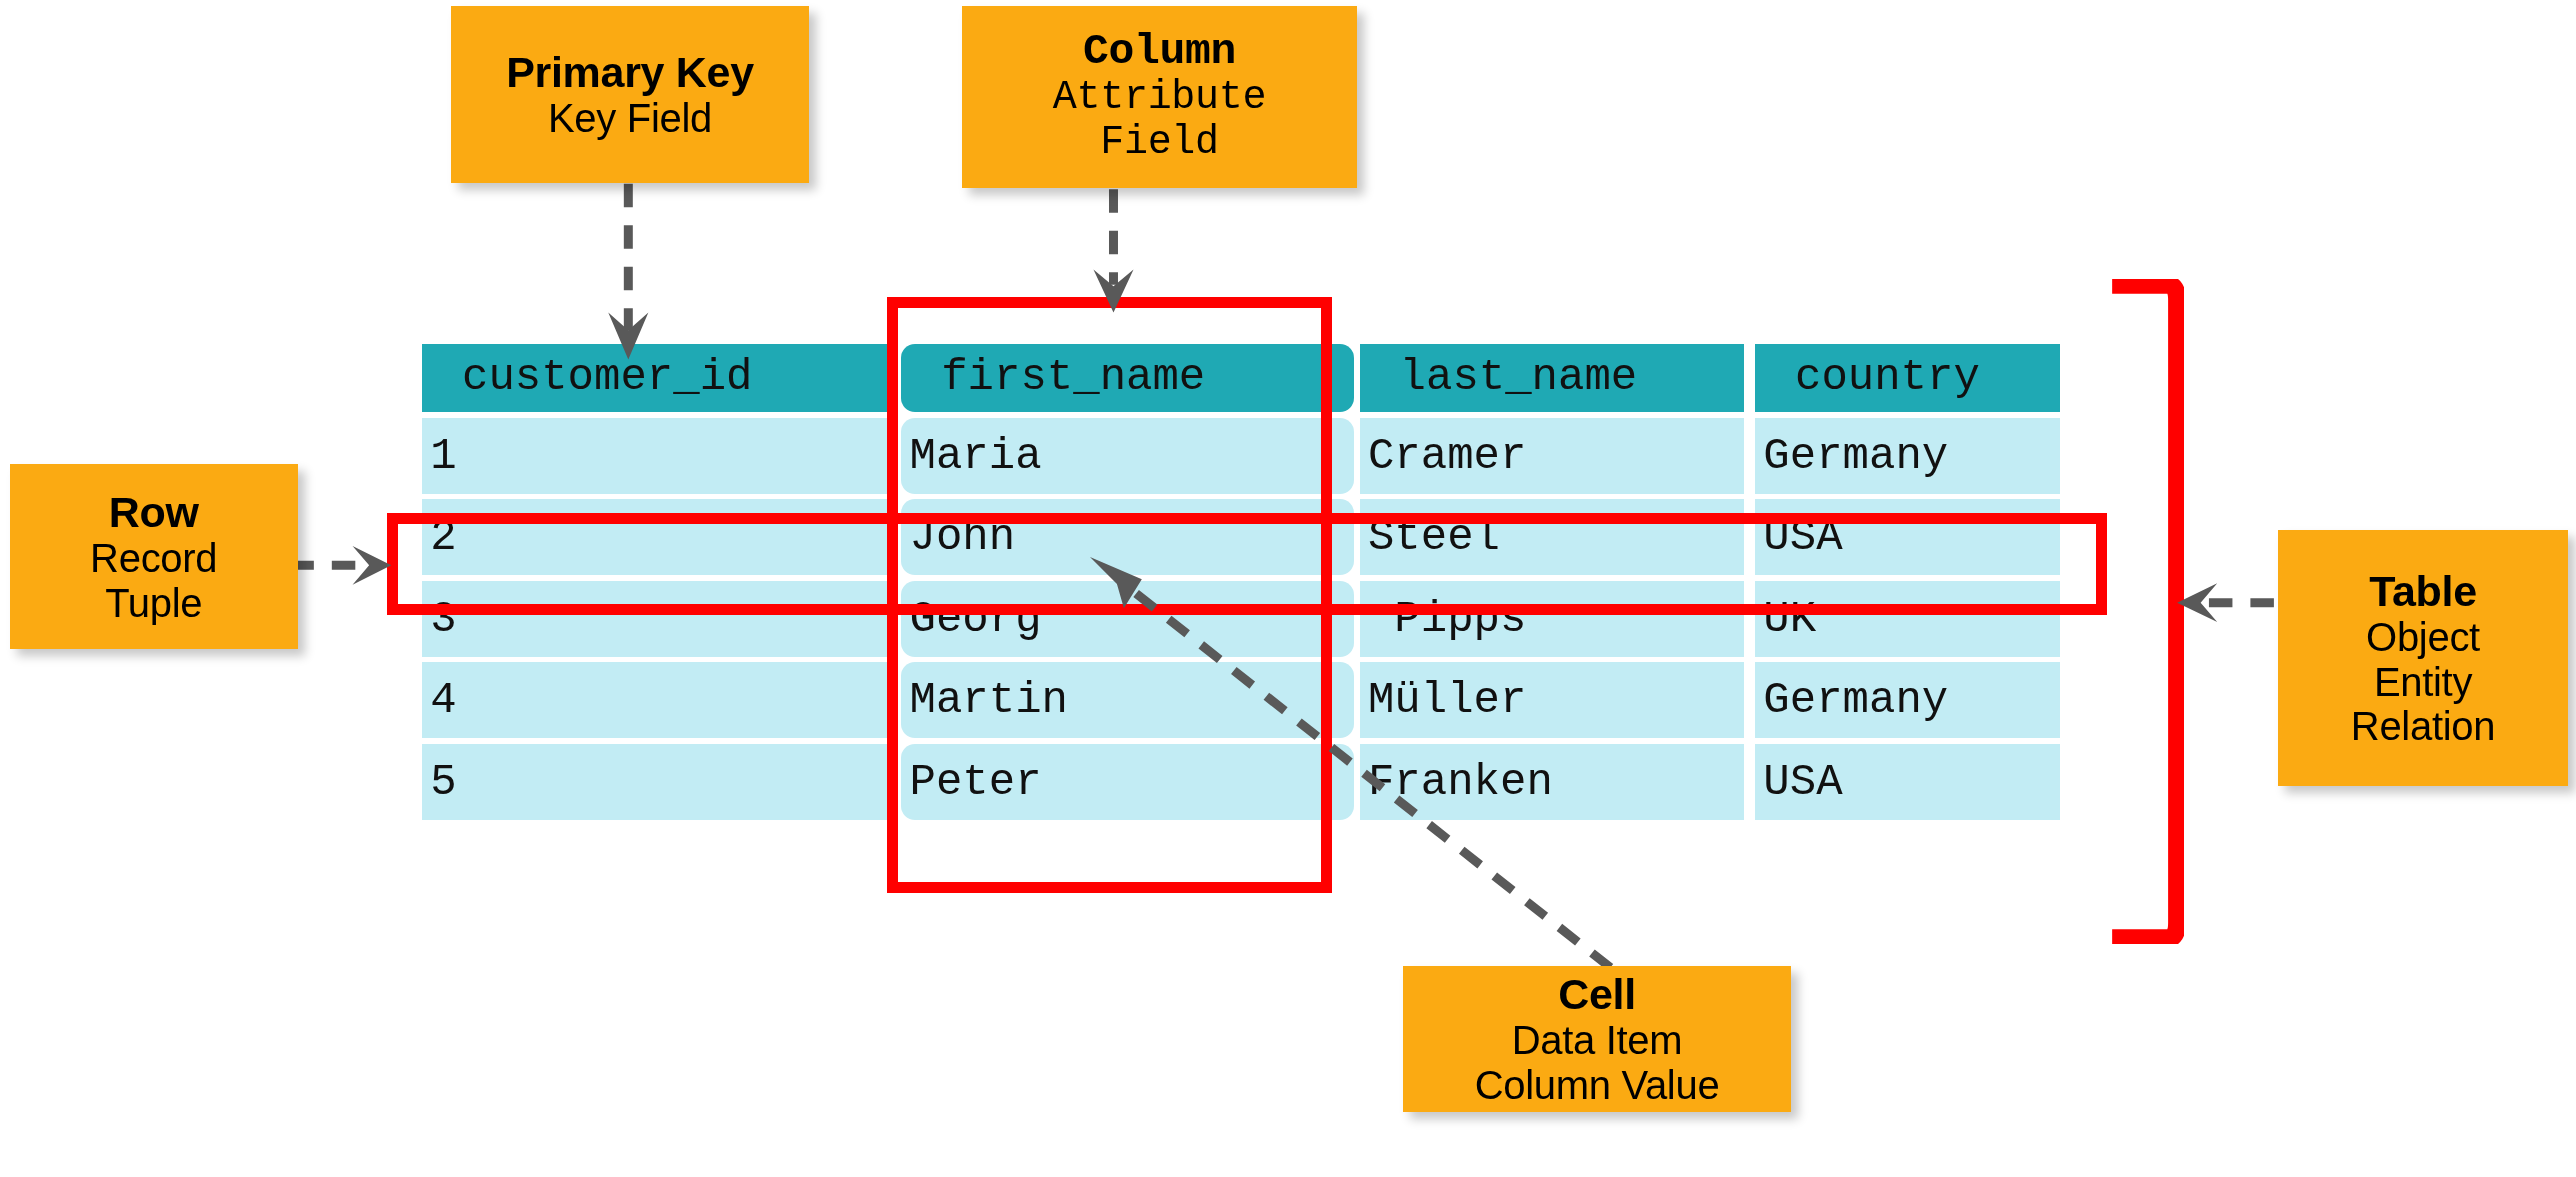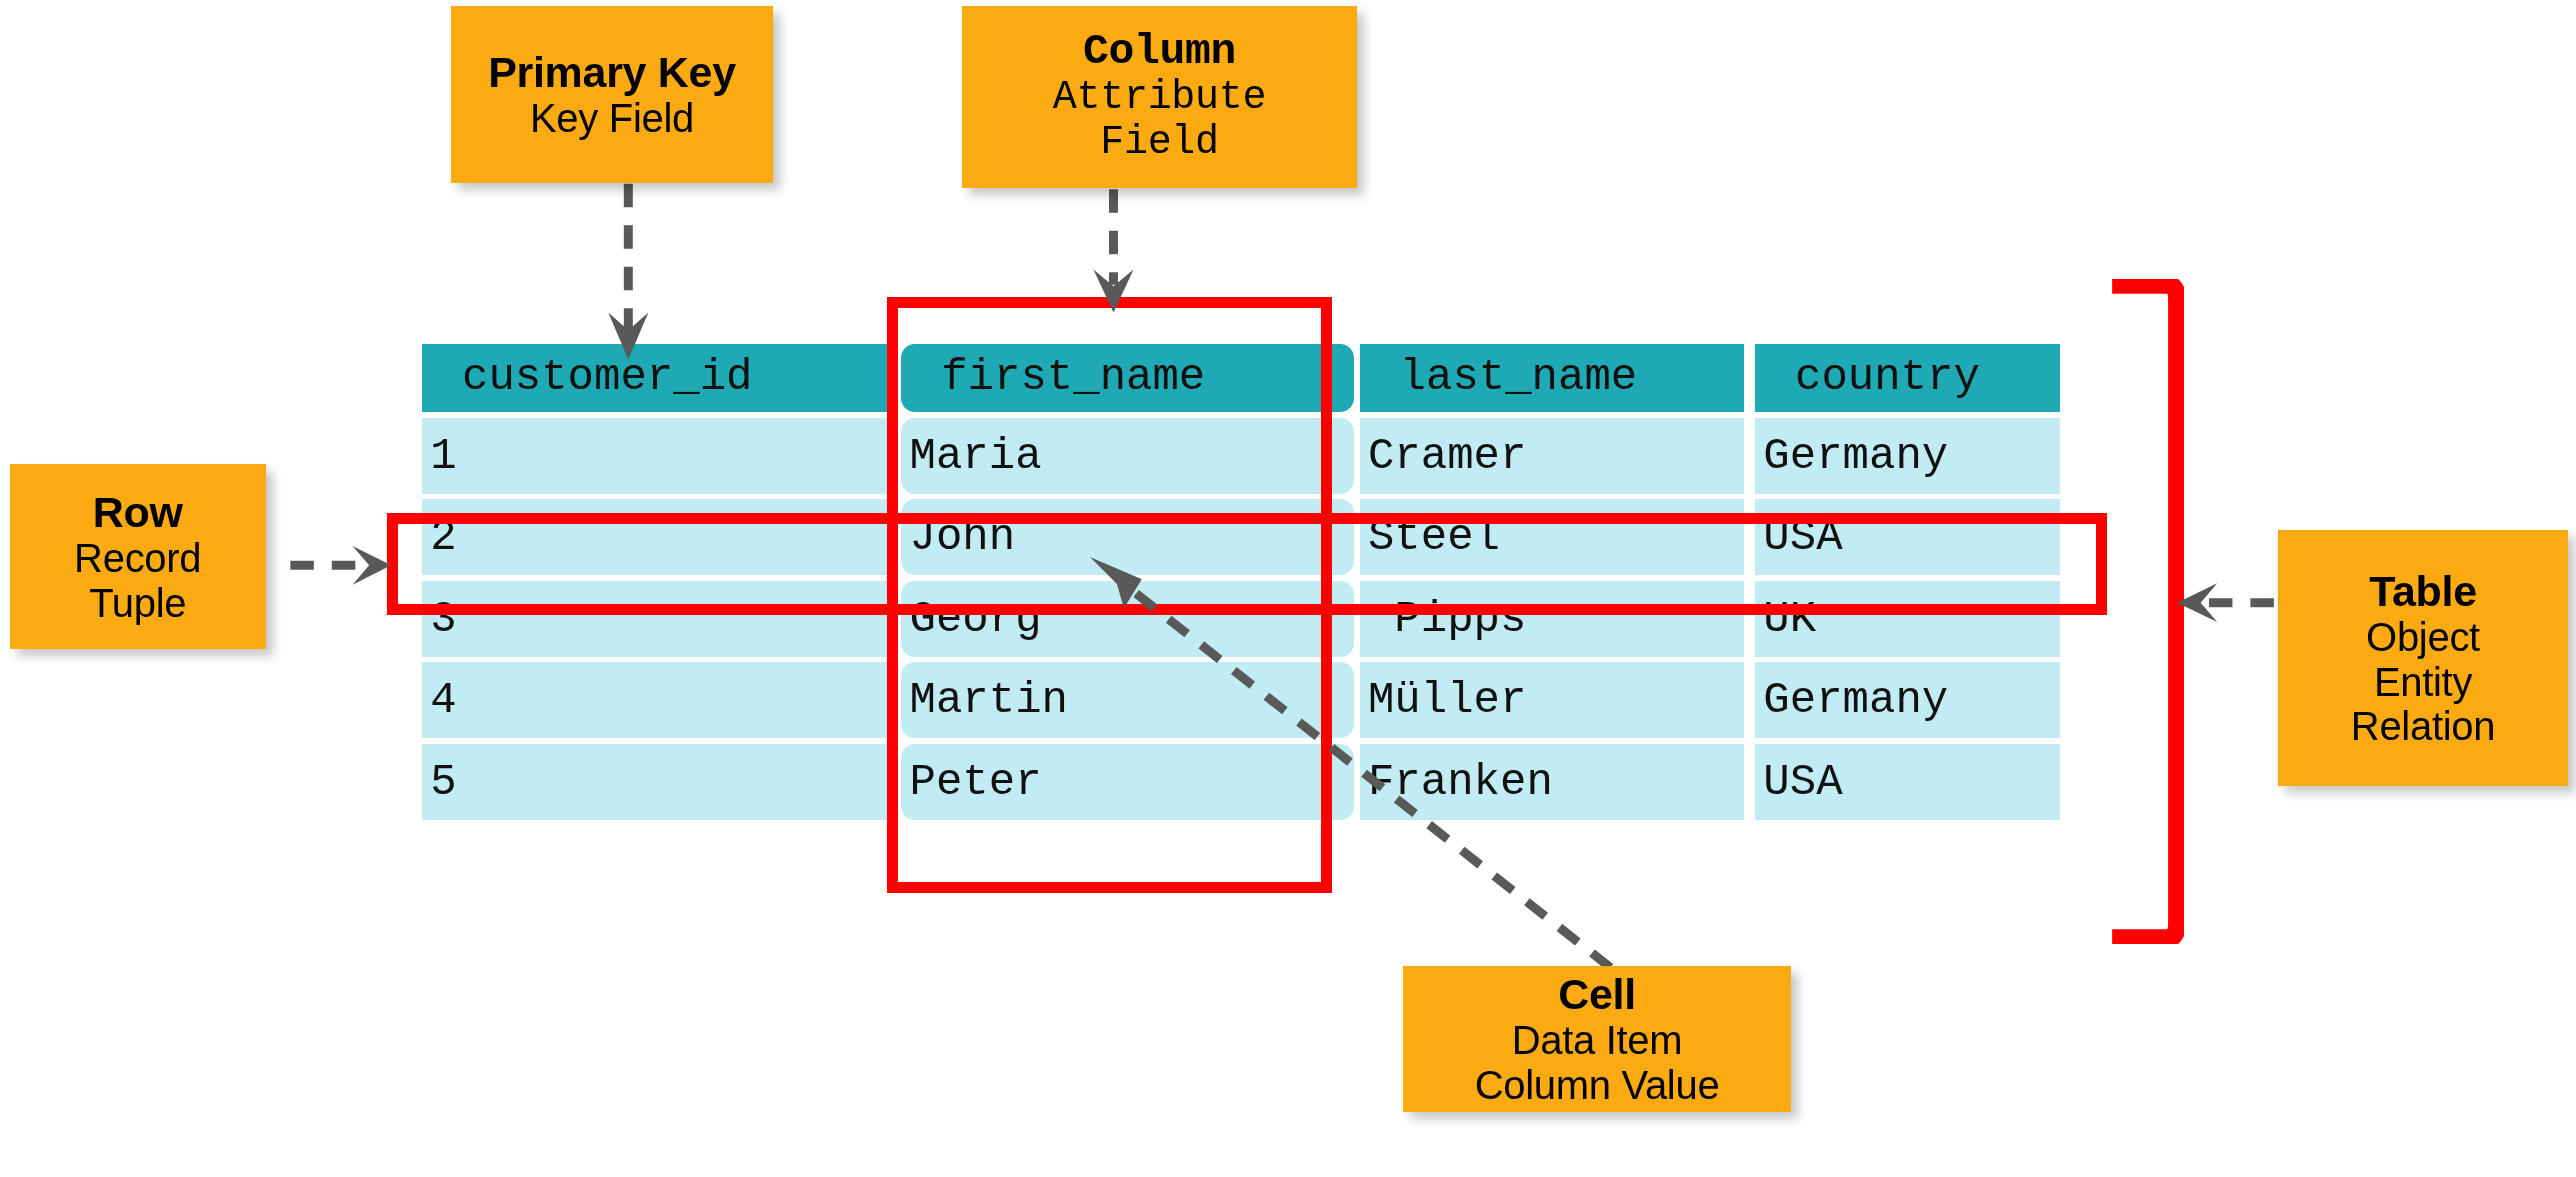--- a/index.html
+++ b/index.html
@@ -10,23 +10,23 @@
   #canvas{position:absolute;left:0;top:0;width:2576px;height:1177px;background:#fff;}
 
   
   .callout{position:absolute;background:#FBAA12;box-sizing:border-box;
            display:flex;flex-direction:column;align-items:center;justify-content:center;
            color:#000;text-align:center;line-height:1.12;
            box-shadow:7px 7px 9.7px rgba(0,0,0,0.22);}
   .callout .c-title{font-weight:bold;font-size:43px;letter-spacing:-0.3px;}
   .callout .c-sub{font-weight:normal;font-size:40px;letter-spacing:-0.3px;}
 
-  #box-primary-key{left:451px;top:5.5px;width:322px;height:177px;}
+  #box-primary-key{left:451px;top:5.5px;width:358px;height:177px;}
   #box-column{left:962px;top:5.5px;width:395px;height:182px;font-family:Liberation Mono, monospace;}
-  #box-row{left:9.7px;top:464px;width:256px;height:185px;align-items:center;}
+  #box-row{left:9.7px;top:464px;width:288px;height:185px;align-items:center;}
   #box-table{left:2278px;top:484px;width:290px;height:256px;margin-top:46px;}
   #box-cell{left:1403px;top:966px;width:388px;height:146px;text-align:center;}
 
   
   #db-table{position:absolute;left:422px;top:344px;width:1638px;}
   .trow{display:flex;width:100%;margin-bottom:5.5px;}
   .trow:last-child{margin-bottom:0;}
   .cell{box-sizing:border-box;font-family:"Liberation Mono","DejaVu Sans Mono",monospace;
         font-size:44px;color:#111;padding:4.1px 0 7px 8.3px;white-space:pre;overflow:hidden;}
   .head .cell{background:#1FA9B4;height:68px;line-height:59px;padding-left:40px;}

